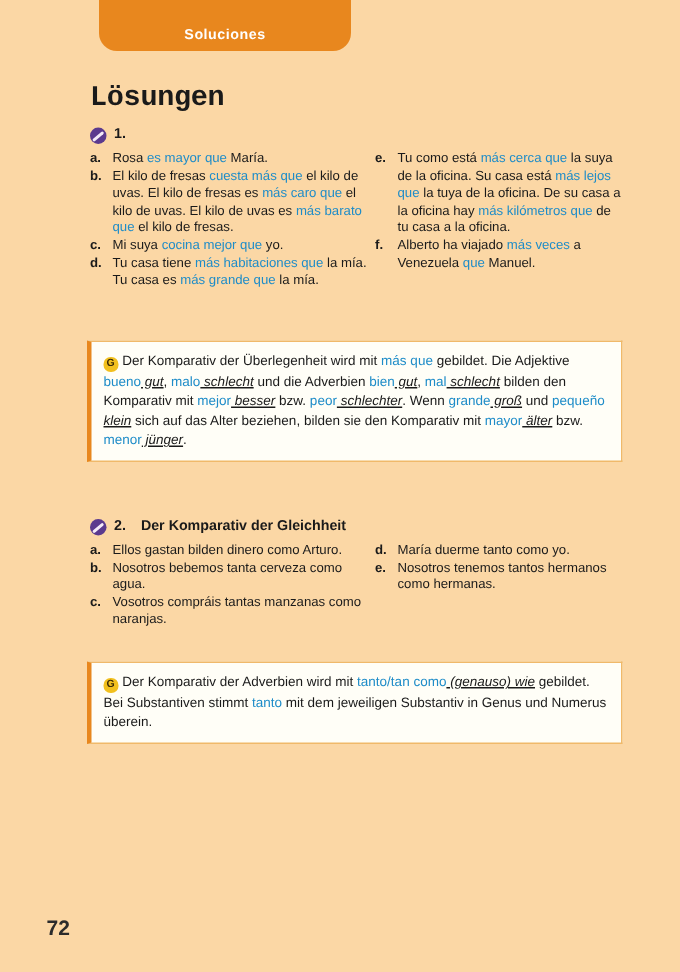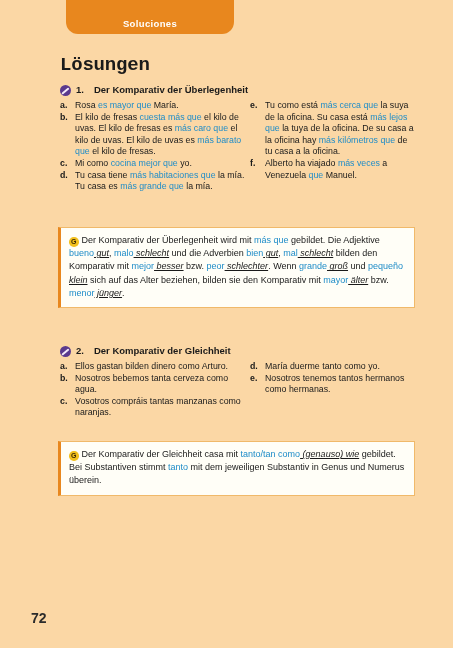--- a/index.html
+++ b/index.html
@@ -191,35 +191,34 @@
   <div class="tab">
     <div class="tab-label">Soluciones</div>
   </div>
 
   <div class="page-title">Lösungen</div>
 
   <div class="section" id="section-1">
     <div class="section-head">
       <span class="ex-icon"></span>
       <span class="section-num">1.</span>
-      <span class="section-title">Der Komparativ der Überlegenheit</span>
     </div>
     <div class="cols">
       <div class="col left">
           <div class="item">
             <div class="item-key">a.</div>
             <div class="item-text"><span>Rosa </span><span class="hl">es mayor que</span><span> María.</span></div>
           </div>
           <div class="item">
             <div class="item-key">b.</div>
             <div class="item-text"><span>El kilo de fresas </span><span class="hl">cuesta más que</span><span> el kilo de uvas. El kilo de fresas es </span><span class="hl">más caro que</span><span> el kilo de uvas. El kilo de uvas es </span><span class="hl">más barato que</span><span> el kilo de fresas.</span></div>
           </div>
           <div class="item">
             <div class="item-key">c.</div>
-            <div class="item-text"><span>Mi como </span><span class="hl">cocina mejor que</span><span> yo.</span></div>
+            <div class="item-text"><span>Mi suya </span><span class="hl">cocina mejor que</span><span> yo.</span></div>
           </div>
           <div class="item">
             <div class="item-key">d.</div>
             <div class="item-text"><span>Tu casa tiene </span><span class="hl">más habitaciones que</span><span> la mía. Tu casa es </span><span class="hl">más grande que</span><span> la mía.</span></div>
           </div>
         </div>
       <div class="col right">
           <div class="item">
             <div class="item-key">e.</div>
             <div class="item-text"><span>Tu como está </span><span class="hl">más cerca que</span><span> la suya de la oficina. Su casa está </span><span class="hl">más lejos que</span><span> la tuya de la oficina. De su casa a la oficina hay </span><span class="hl">más kilómetros que</span><span> de tu casa a la oficina.</span></div>
@@ -264,18 +263,18 @@
           </div>
           <div class="item">
             <div class="item-key">e.</div>
             <div class="item-text"><span>Nosotros tenemos tantos hermanos como hermanas.</span></div>
           </div>
         </div>
     </div>
   </div>
 
   <div class="infobox" id="infobox-2">
-    <div class="infobox-text"><span class="g-badge">G</span><span>Der Komparativ der Gleichheit casa mit </span><span class="hl">tanto/tan como</span><span class="it"> (genauso) wie</span><span> gebildet. Bei Substantiven stimmt </span><span class="hl">tanto</span><span> mit dem jeweiligen Substantiv in Genus und Numerus überein.</span></div>
+    <div class="infobox-text"><span class="g-badge">G</span><span>Der Komparativ der Adverbien wird mit </span><span class="hl">tanto/tan como</span><span class="it"> (genauso) wie</span><span> gebildet. Bei Substantiven stimmt </span><span class="hl">tanto</span><span> mit dem jeweiligen Substantiv in Genus und Numerus überein.</span></div>
   </div>
 
   <div class="page-number">72</div>
 
 </div>
 
 </body></html>

